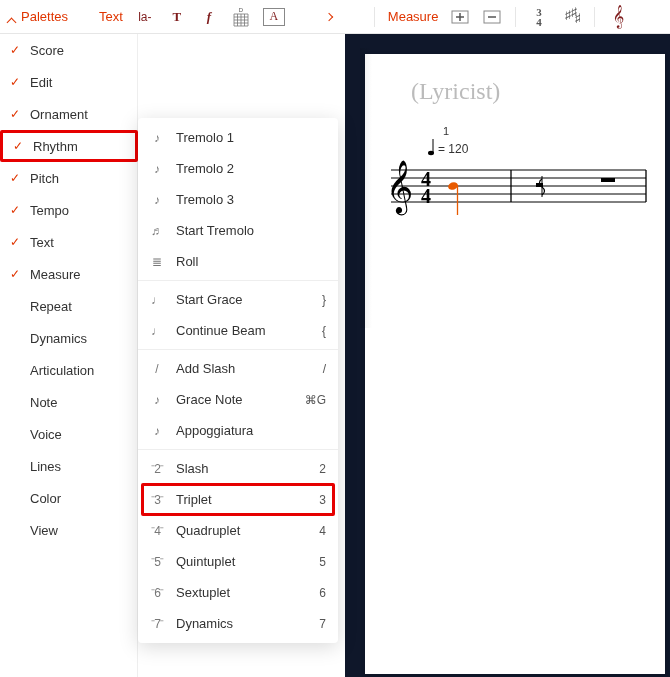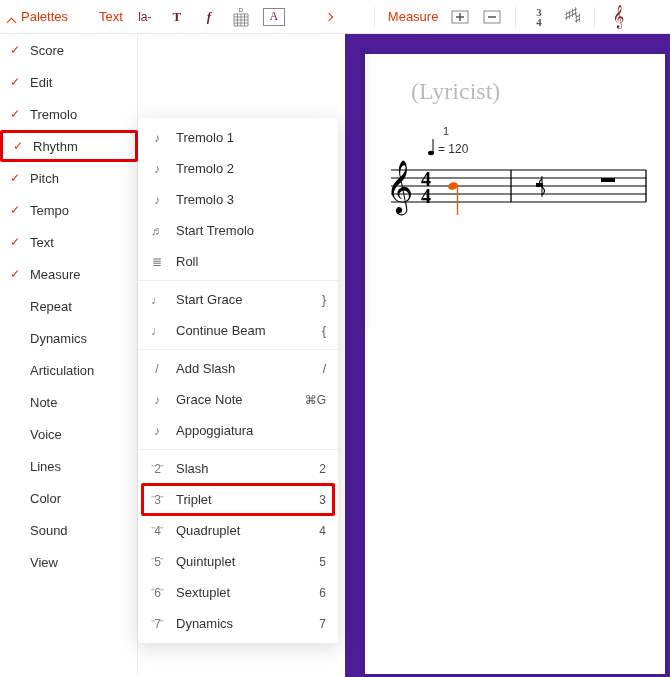--- a/index.html
+++ b/index.html
@@ -23,21 +23,21 @@
 
   .submenu { position: absolute; top: 118px; left: 138px; width: 200px; background: #fff; border-radius: 4px; box-shadow: 0 4px 20px rgba(0,0,0,.15); z-index: 10; padding: 4px 0; }
   .sub-item { display: flex; align-items: center; height: 31px; padding: 0 12px 0 10px; cursor: pointer; font-size: 13px; color: #333; }
   .sub-item .sb-icon { width: 18px; height: 18px; display: flex; align-items: center; justify-content: center; margin-right: 10px; color: #777; font-size: 12px; }
   .sub-item .sb-shortcut { margin-left: auto; color: #555; font-size: 12px; }
   .sub-item.highlight { position: relative; }
   .sub-item.highlight::after { content: ""; position: absolute; inset: -1px 3px; border: 3px solid #e60000; border-radius: 2px; pointer-events: none; }
   .sub-divider { height: 1px; background: #eee; margin: 3px 0; }
   .tuplet-ico { color: #aaa; font-size: 10px; letter-spacing: -1px; }
 
-  .canvas-area { position: absolute; top: 34px; left: 345px; right: 0; bottom: 0; background: #4c1d95; padding: 20px 0 0 20px; }
+  .canvas-area { position: absolute; top: 34px; left: 345px; right: 0; bottom: 0; background: #0f172a; padding: 20px 0 0 20px; }
   .canvas-shadow { position: absolute; top: 48px; left: 360px; width: 12px; height: 280px; background: linear-gradient(to right, rgba(0,0,0,0.08), rgba(0,0,0,0)); z-index: 1; pointer-events: none; }
   .page { background: #fff; width: 300px; height: 620px; box-shadow: 0 1px 4px rgba(0,0,0,.15); padding: 24px 16px; position: relative; }
   .lyricist { font-family: Georgia, serif; font-size: 24px; color: #bbb; margin-left: 30px; }
   .staff-svg { margin-top: 10px; }
 </style>
 </head>
 <body>
 
 <div class="toolbar">
   <div class="palettes-label">
@@ -111,21 +111,21 @@
     <div class="side-item">
       <span class="check">✓</span>
       <span>Score</span>
     </div>
     <div class="side-item">
       <span class="check">✓</span>
       <span>Edit</span>
     </div>
     <div class="side-item">
       <span class="check">✓</span>
-      <span>Tremolo</span>
+      <span>Ornament</span>
     </div>
     <div class="side-item highlight">
       <span class="check">✓</span>
       <span>Rhythm</span>
     </div>
     <div class="side-item">
       <span class="check">✓</span>
       <span>Pitch</span>
     </div>
     <div class="side-item">
@@ -153,23 +153,20 @@
       <span>Note</span>
     </div>
     <div class="side-item">
       <span>Voice</span>
     </div>
     <div class="side-item">
       <span>Lines</span>
     </div>
     <div class="side-item">
       <span>Color</span>
-    </div>
-    <div class="side-item">
-      <span>Sound</span>
     </div>
     <div class="side-item">
       <span>View</span>
     </div>
   </div>
 
 <div class="submenu" id="submenu">
     <div class="sub-item">
       <span class="sb-icon">♪</span>
       <span>Tremolo 1</span>

